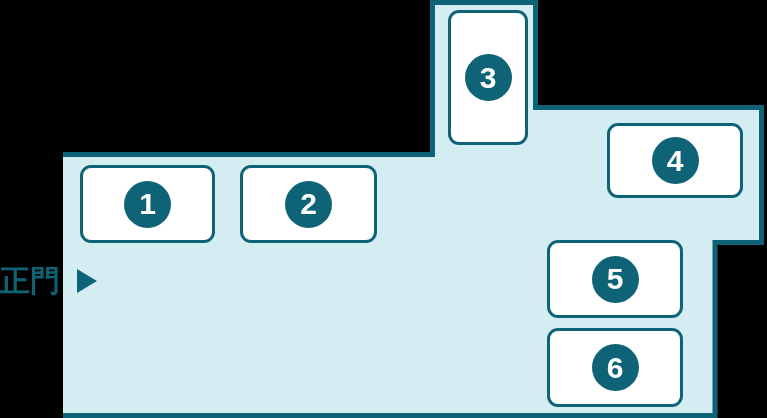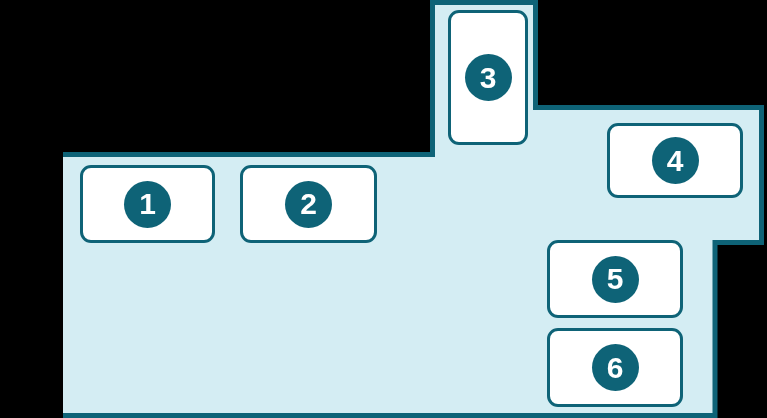--- a/index.html
+++ b/index.html
@@ -83,14 +83,18 @@
   </div>
 
   <div class="building b5">
     <div class="num-badge">5</div>
   </div>
 
   <div class="building b6">
     <div class="num-badge">6</div>
   </div>
 
+  <div class="gate">
+    <span class="gate-label">正門</span>
+    <span class="gate-arrow"></span>
+  </div>
 
 </div>
 
 </body></html>

